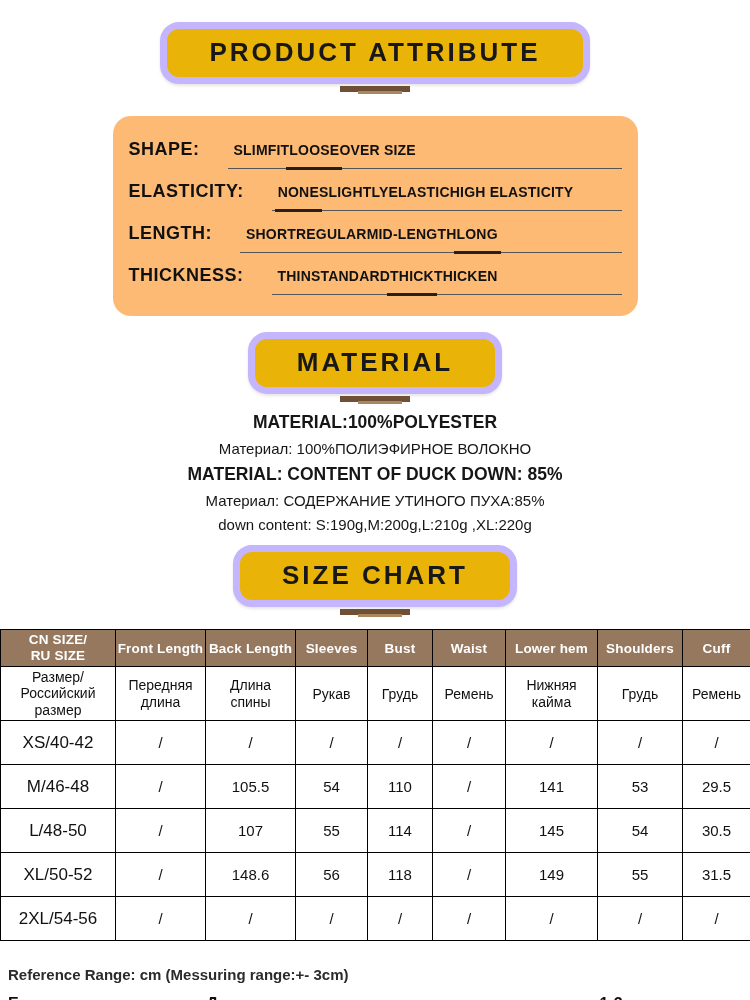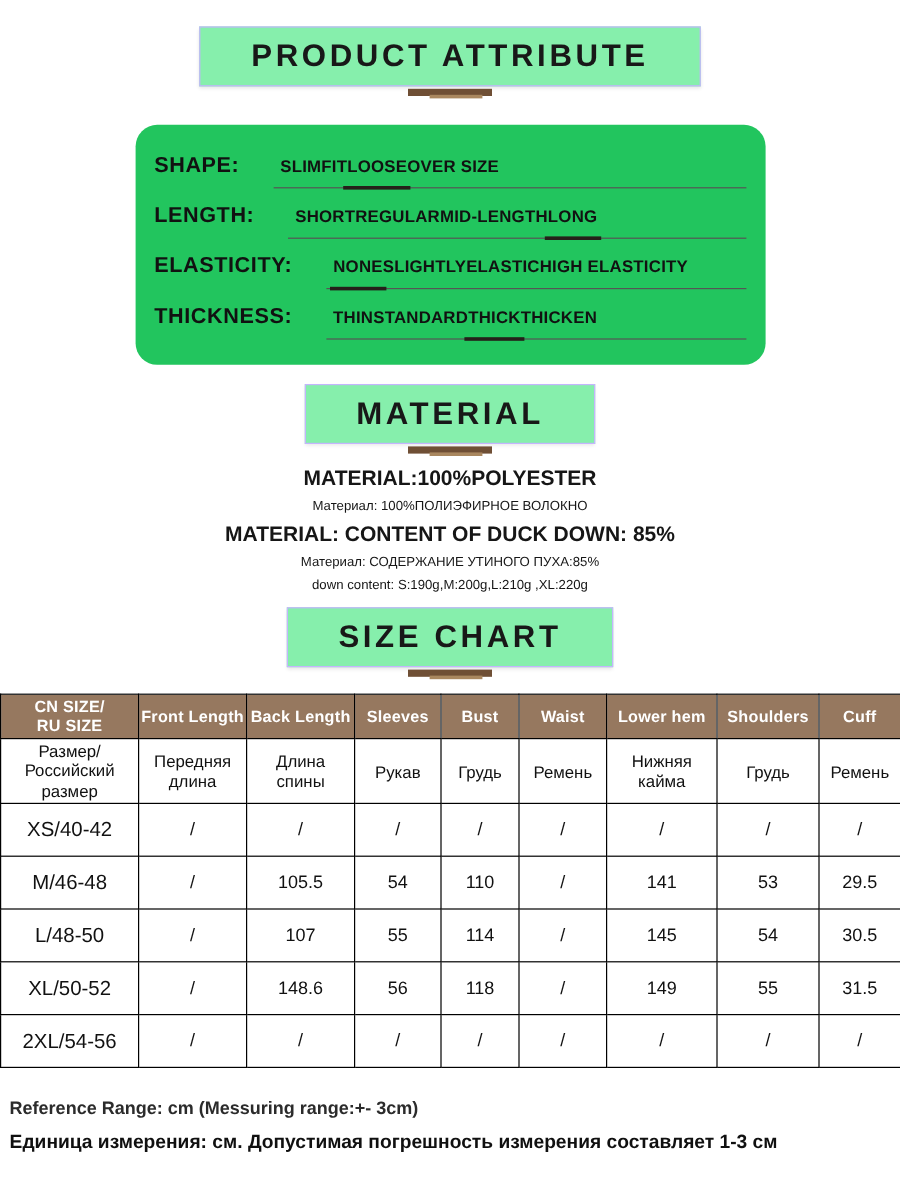--- a/index.html
+++ b/index.html
@@ -7,23 +7,23 @@
   body {
     height: 1000px;
     overflow: hidden;
     background: #ffffff;
     font-family: "Liberation Sans", "DejaVu Sans", sans-serif;
     color: #111111;
   }
   .title-wrap { text-align: center; margin-top: 22px; }
   .title-box {
     display: inline-block;
-    background: #86efac;
-    border: 1px solid #c4b5fd;
-    border-radius: 0;
+    background: #eab308;
+    border: 7px solid #c4b5fd;
+    border-radius: 19px;
     box-shadow: 0 2px 3px rgba(0,0,0,0.10);
     padding: 8px 42px 9px;
     font-size: 26px;
     font-weight: bold;
     letter-spacing: 3px;
     color: #181818;
   }
   .title-accent {
     width: 70px; height: 6px;
     background: #6f4f35;
@@ -32,21 +32,21 @@
   }
   .title-accent::after {
     content: ""; position: absolute; left: 18px; top: 5px;
     width: 44px; height: 3px; background: #a9875f;
   }
 
   
   .attr-panel {
     width: 525px;
     margin: 24px auto 0;
-    background: #22c55e;
+    background: #fdba74;
     border-radius: 18px;
     padding: 22px 16px 10px 16px;
   }
   .attr-row { display: flex; align-items: flex-start; margin-bottom: 11px; }
   .attr-label {
     font-weight: bold;
     font-size: 18px;
     letter-spacing: 0.5px;
     margin-right: 28px;
     white-space: nowrap;
@@ -64,21 +64,21 @@
   }
   .opt { position: relative; }
   .opt.selected::after {
     content: ""; position: absolute;
     left: -3px; right: -3px; bottom: -12px; height: 3px;
     background: #25201a;
   }
 
   
   .material-lines { text-align: center; margin-top: 10px; }
-  .material-lines .mline { margin: 7px 0; font-size: 11px; color: #161616; }
+  .material-lines .mline { margin: 7px 0; font-size: 15px; color: #161616; }
   .material-lines .mline.strong { font-weight: bold; font-size: 17.5px; }
 
   
   table.size-chart {
     width: 750px;
     border-collapse: collapse;
     table-layout: fixed;
     margin-top: 14px;
   }
   table.size-chart th, table.size-chart td {
@@ -128,36 +128,36 @@
       <span class="attr-label">SHAPE:</span>
       <div class="attr-options">
         <span class="opt">SLIM</span>
         <span class="opt">FIT</span>
         <span class="opt selected">LOOSE</span>
         <span class="opt">OVER SIZE</span>
       </div>
     </div>
 
     <div class="attr-row">
+      <span class="attr-label">ELASTICITY:</span>
+      <div class="attr-options">
+        <span class="opt selected">NONE</span>
+        <span class="opt">SLIGHTLY</span>
+        <span class="opt">ELASTIC</span>
+        <span class="opt">HIGH ELASTICITY</span>
+      </div>
+    </div>
+
+    <div class="attr-row">
       <span class="attr-label">LENGTH:</span>
       <div class="attr-options">
         <span class="opt">SHORT</span>
         <span class="opt">REGULAR</span>
         <span class="opt">MID-LENGTH</span>
         <span class="opt selected">LONG</span>
-      </div>
-    </div>
-
-    <div class="attr-row">
-      <span class="attr-label">ELASTICITY:</span>
-      <div class="attr-options">
-        <span class="opt selected">NONE</span>
-        <span class="opt">SLIGHTLY</span>
-        <span class="opt">ELASTIC</span>
-        <span class="opt">HIGH ELASTICITY</span>
       </div>
     </div>
 
     <div class="attr-row">
       <span class="attr-label">THICKNESS:</span>
       <div class="attr-options">
         <span class="opt">THIN</span>
         <span class="opt">STANDARD</span>
         <span class="opt selected">THICK</span>
         <span class="opt">THICKEN</span>

